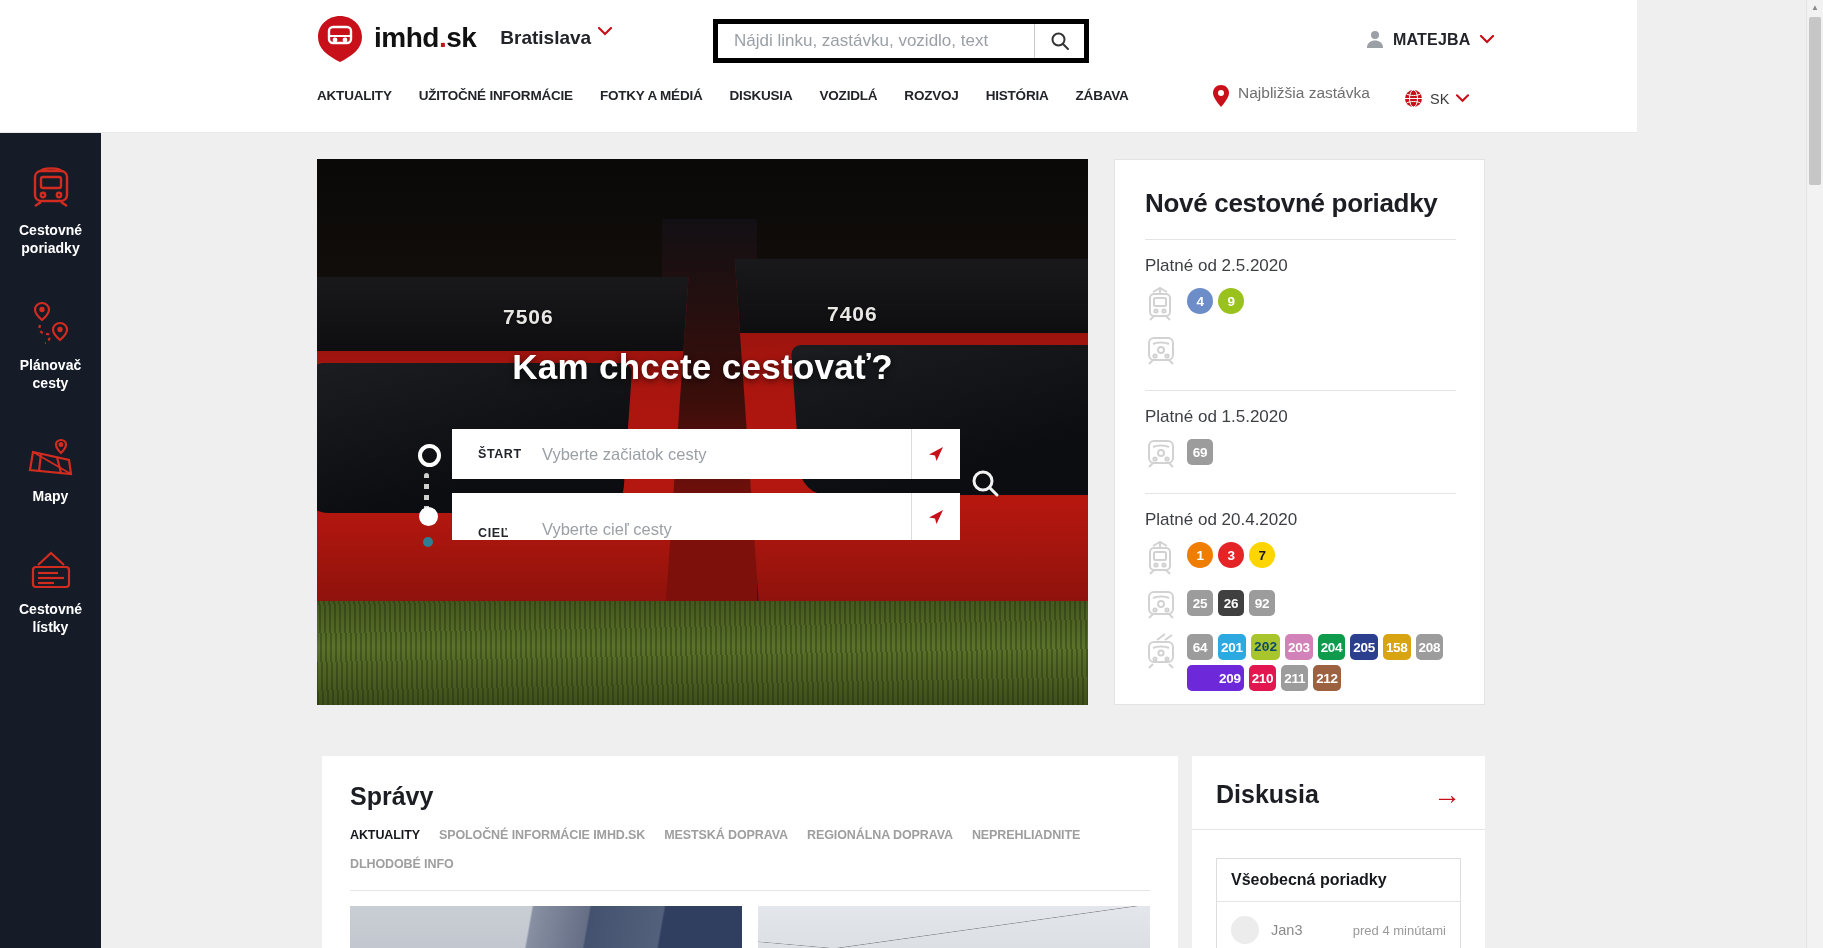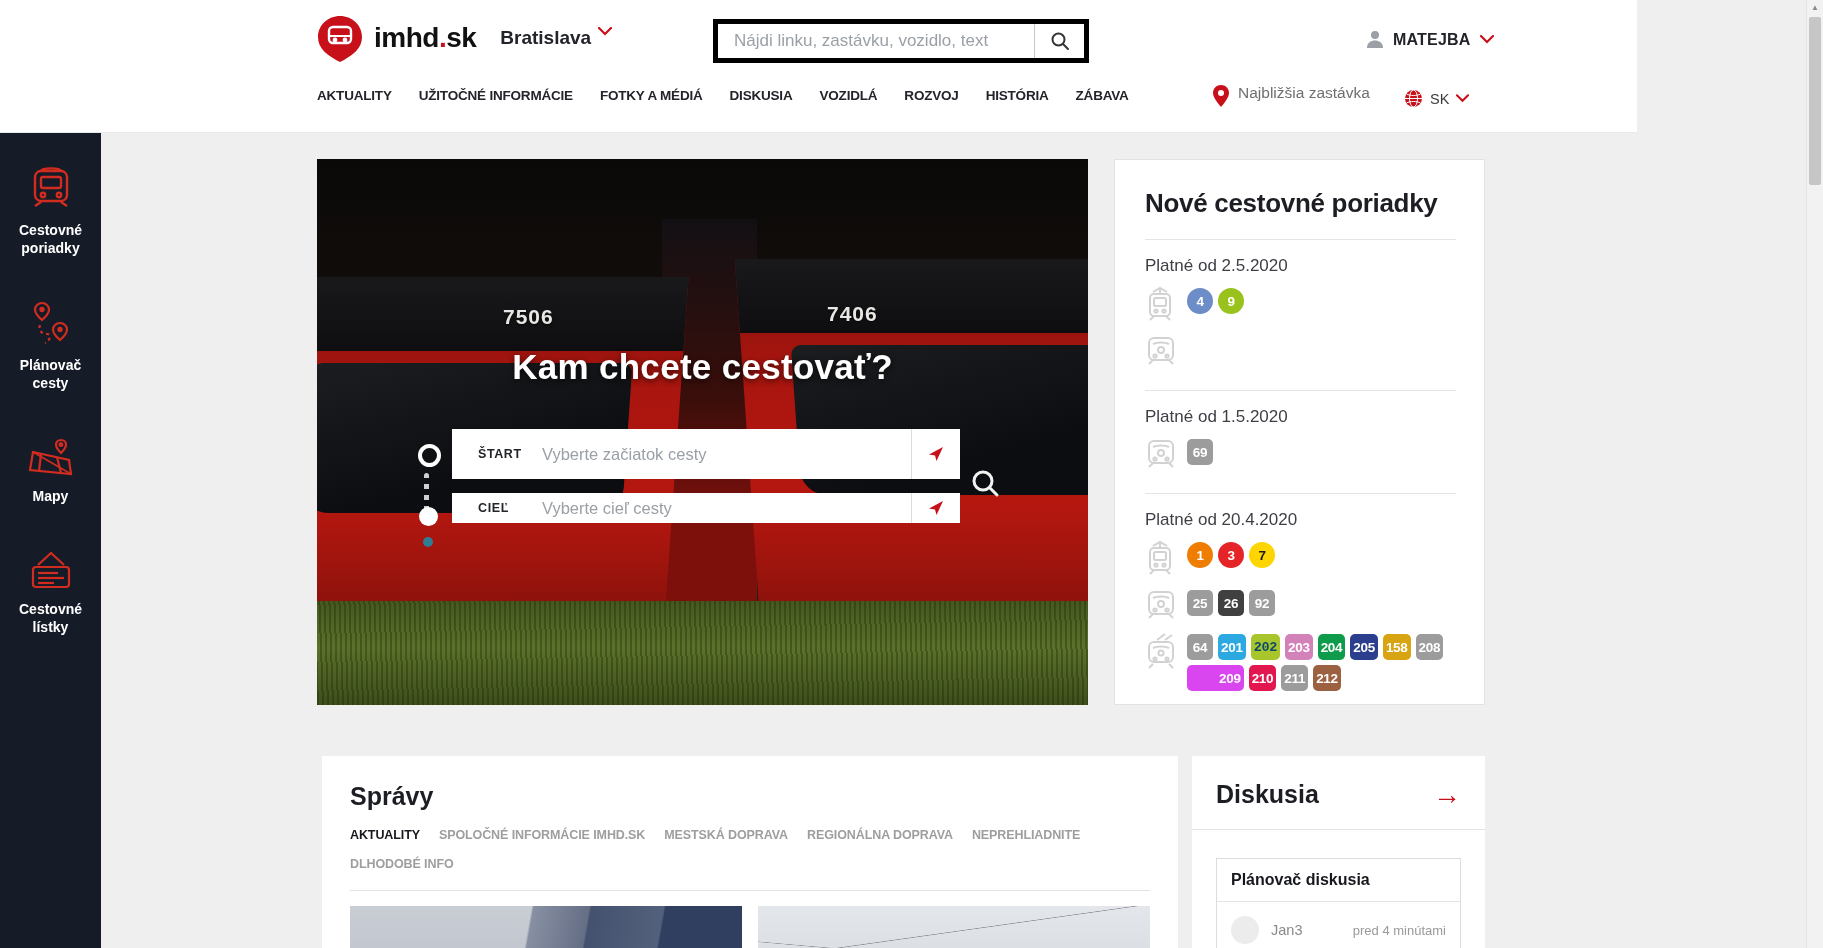--- a/index.html
+++ b/index.html
@@ -48,21 +48,21 @@
       linear-gradient(180deg,#46581f 0%,#5c712a 45%,#3f4e1b 100%);}
   .veh-num{position:absolute;color:#e9e7e4;font-size:21px;font-weight:bold;letter-spacing:1px;text-shadow:0 1px 2px rgba(0,0,0,.7);}
   .hero-title{position:absolute;left:0;top:188px;width:100%;text-align:center;color:#fff;font-size:35px;font-weight:bold;letter-spacing:.3px;text-shadow:0 2px 6px rgba(0,0,0,.65);}
   .rail-ring{position:absolute;left:101px;top:285px;width:15px;height:15px;border:4px solid #fff;border-radius:50%;}
   .rail-dots{position:absolute;left:107px;top:314px;width:5px;height:42px;
     background:repeating-linear-gradient(180deg,#cfcfcf 0 5px,transparent 5px 11px);border-radius:3px;}
   .rail-fill{position:absolute;left:102px;top:348px;width:19px;height:19px;background:#fff;border-radius:50%;}
   .rail-dot-blue{position:absolute;left:106px;top:378px;width:10px;height:10px;background:#2e7f94;border-radius:50%;}
   .form-row{position:absolute;left:135px;width:508px;background:#fff;display:flex;align-items:center;}
   .row-start{top:270px;height:50px;}
-  .row-dest{top:334px;height:30px;}
+  .row-dest{top:334px;height:47px;align-items:flex-end;}
   .form-label{width:62px;padding-left:26px;font-size:12.5px;font-weight:bold;color:#22242a;letter-spacing:.6px;flex-shrink:0;}
   .form-row input{flex:1;border:none;outline:none;font-size:16.5px;color:#333;font-family:"Liberation Sans",sans-serif;min-width:0;}
   .form-row input::placeholder{color:#9aa0a6;}
   .row-divider{width:1px;height:100%;background:#dcdcdc;flex-shrink:0;}
   .locate-btn{width:48px;height:100%;border:none;background:#fff;display:flex;align-items:center;justify-content:center;cursor:pointer;flex-shrink:0;}
   .hero-search{position:absolute;left:650px;top:306px;width:36px;height:36px;display:flex;align-items:center;justify-content:center;cursor:pointer;}
   
   .tt-panel{position:absolute;left:1114px;top:159px;width:371px;height:546px;background:#fff;border:1px solid #e3e3e3;box-sizing:border-box;padding:28px 28px 0 30px;}
   .tt-title{font-size:26px;font-weight:bold;color:#1c1e24;letter-spacing:-0.3px;}
   .tt-sep{border:none;border-top:1px solid #e4e4e4;margin:20px 0 0 0;}
@@ -401,21 +401,21 @@
           </svg></span>
         <div class="badges">
           <span class="badge" style="background: rgb(156, 156, 156); color: rgb(255, 255, 255);">64</span>
           <span class="badge" style="background: rgb(43, 169, 224); color: rgb(255, 255, 255);">201</span>
           <span class="badge" style="background: rgb(169, 197, 44); color: #0c4a6e; font-family: Liberation Mono, monospace;">202</span>
           <span class="badge" style="background: rgb(210, 130, 184); color: rgb(255, 255, 255);">203</span>
           <span class="badge" style="background: rgb(15, 155, 76); color: rgb(255, 255, 255);">204</span>
           <span class="badge" style="background: rgb(44, 62, 142); color: rgb(255, 255, 255);">205</span>
           <span class="badge" style="background: rgb(216, 164, 18); color: rgb(255, 255, 255);">158</span>
           <span class="badge" style="background: rgb(156, 156, 156); color: rgb(255, 255, 255);">208</span>
-          <span class="badge" style="background: #d946ef; color: rgb(255, 255, 255); padding-left: 32px;">209</span>
+          <span class="badge" style="background: #6d28d9; color: rgb(255, 255, 255); padding-left: 32px;">209</span>
           <span class="badge" style="background: rgb(226, 23, 79); color: rgb(255, 255, 255);">210</span>
           <span class="badge" style="background: rgb(156, 156, 156); color: rgb(255, 255, 255);">211</span>
           <span class="badge" style="background: rgb(156, 97, 64); color: rgb(255, 255, 255);">212</span>
         </div>
       </div>
     </div>
 </div>
 
 <div class="news-card">
   <div class="news-title">Správy</div>
@@ -434,21 +434,21 @@
   </div>
 </div>
 
 <div class="disc-card">
   <div class="disc-head">
     <span class="disc-title">Diskusia</span>
     <span class="disc-arrow">→</span>
   </div>
   <hr class="disc-sep">
   <div class="disc-box">
-    <div class="disc-box-head">Plánovač diskusia</div>
+    <div class="disc-box-head">Všeobecná poriadky</div>
     <div class="disc-entry">
       <span class="avatar"></span>
       <span class="disc-user">Jan3</span>
       <span class="disc-time">pred 4 minútami</span>
     </div>
   </div>
 </div>
 
 <div class="scrollbar">
   <div class="scroll-up">▲</div>

